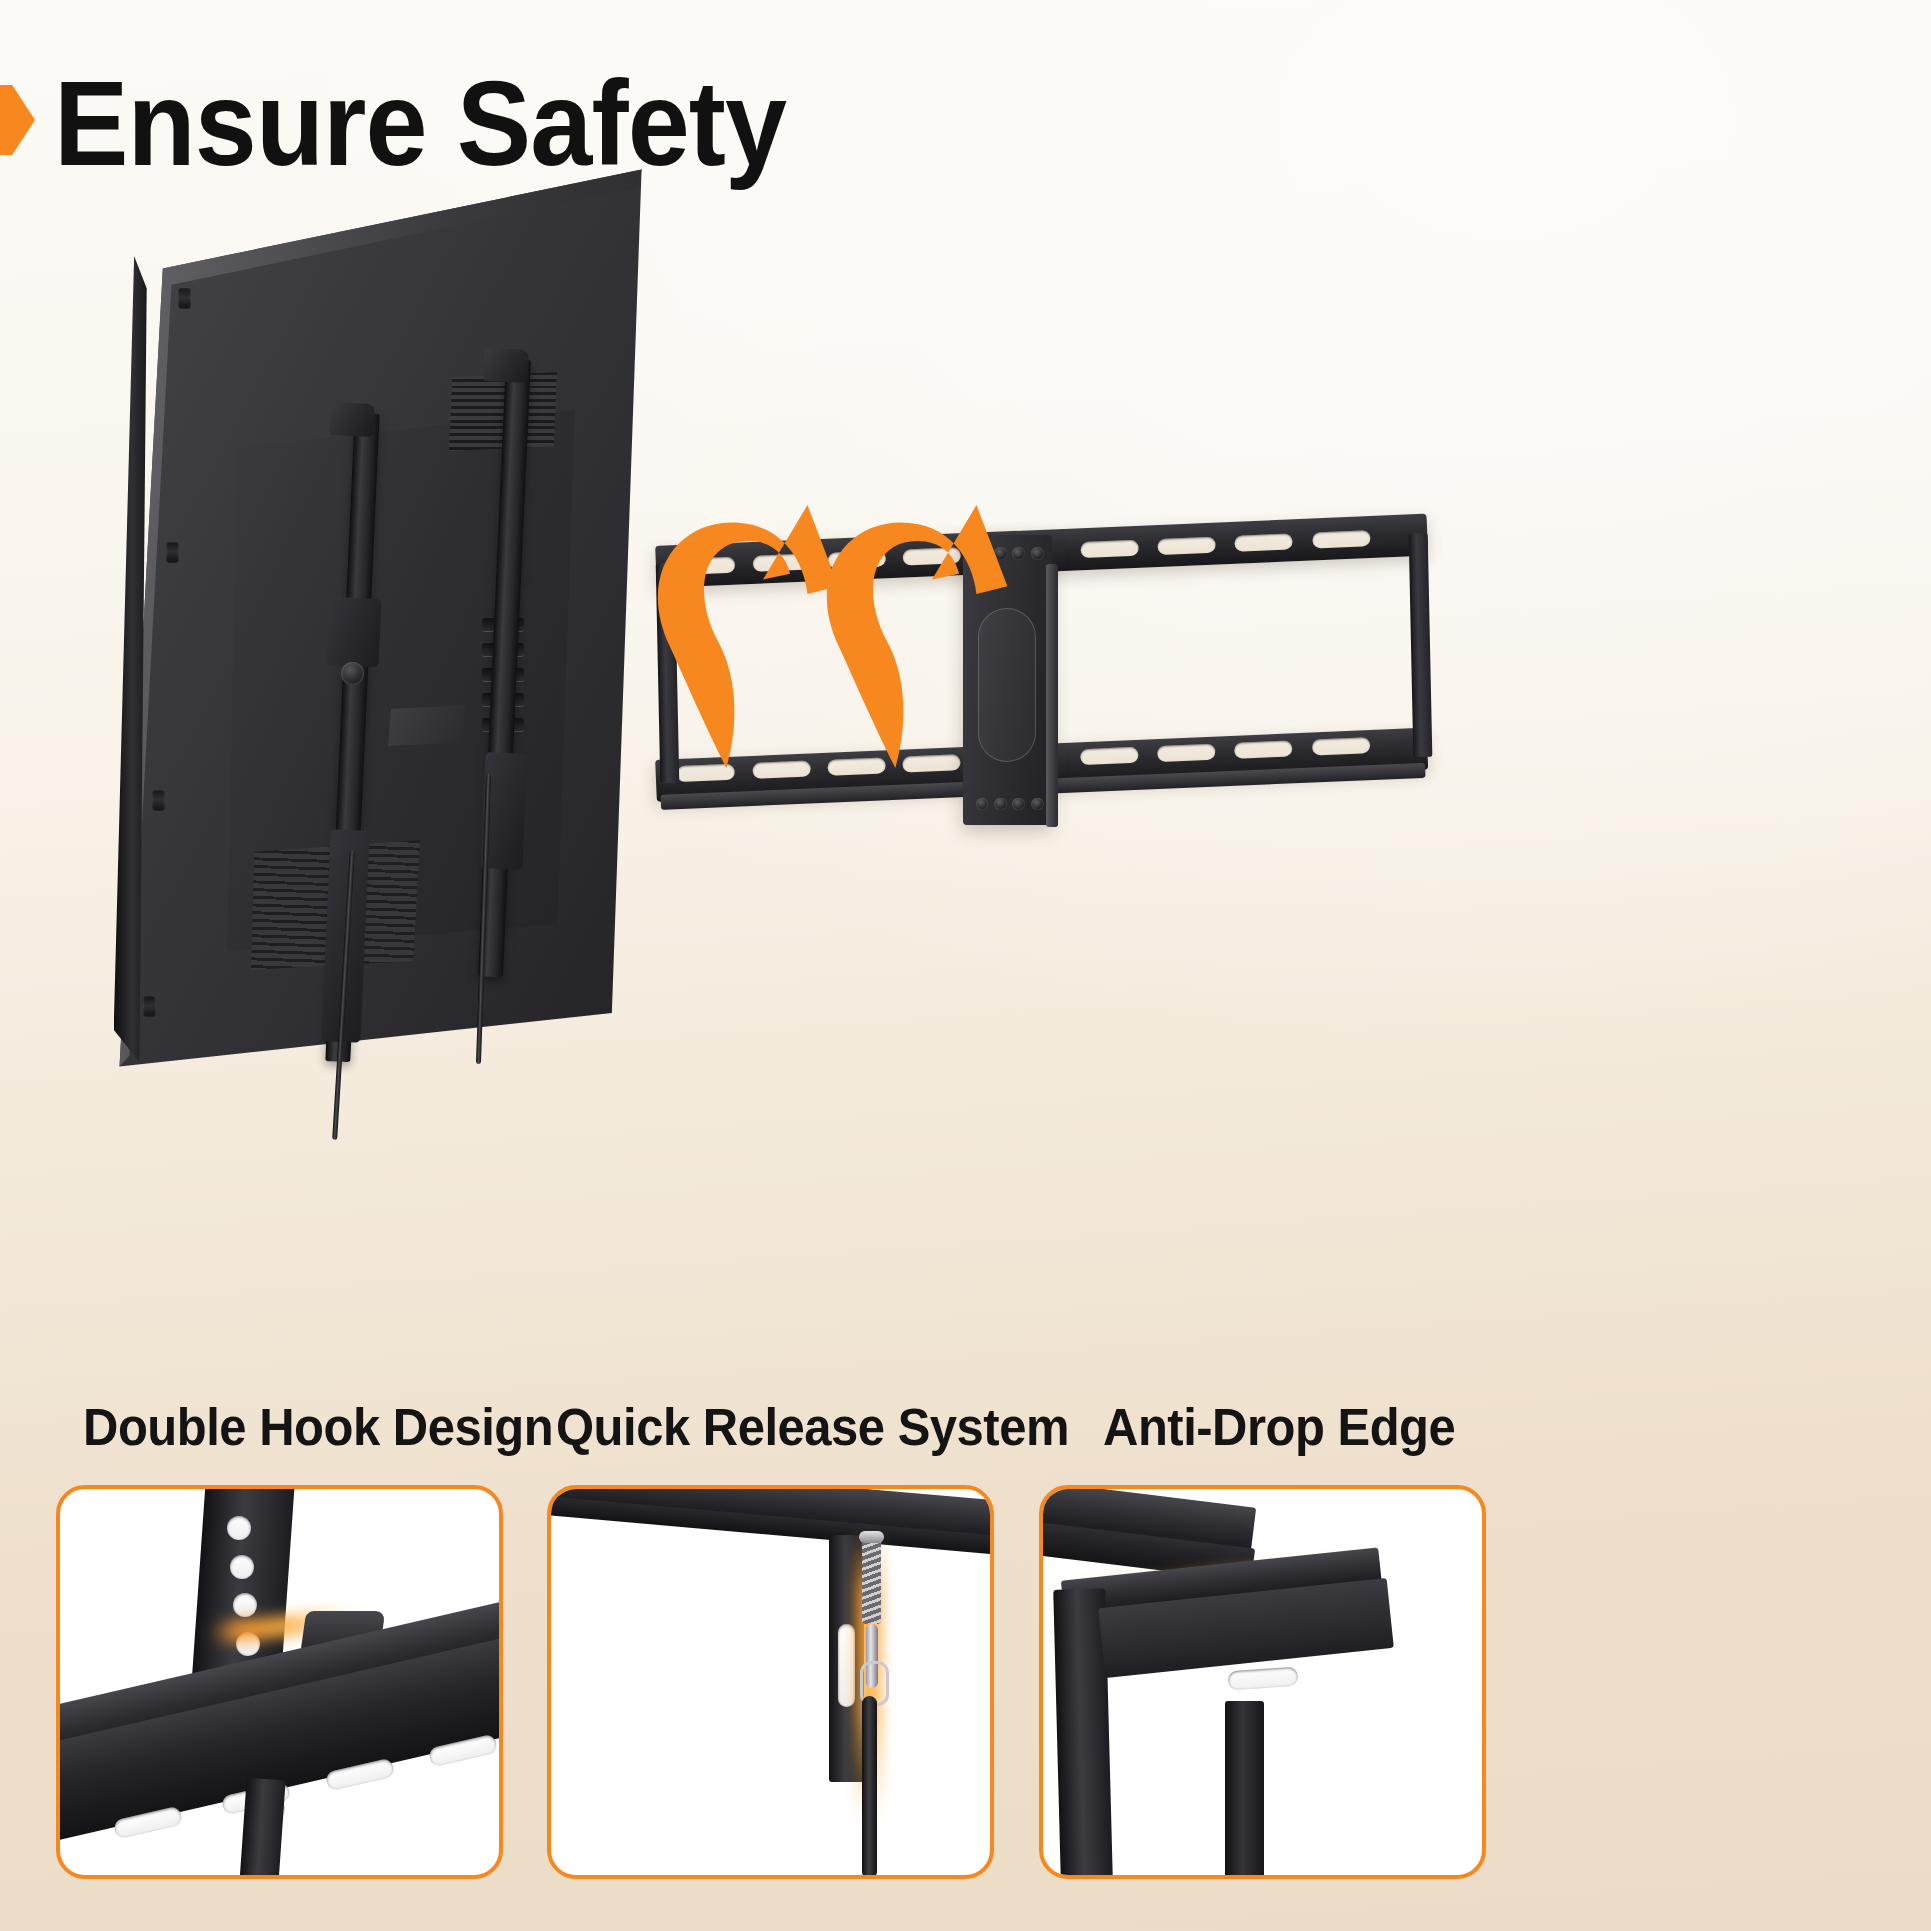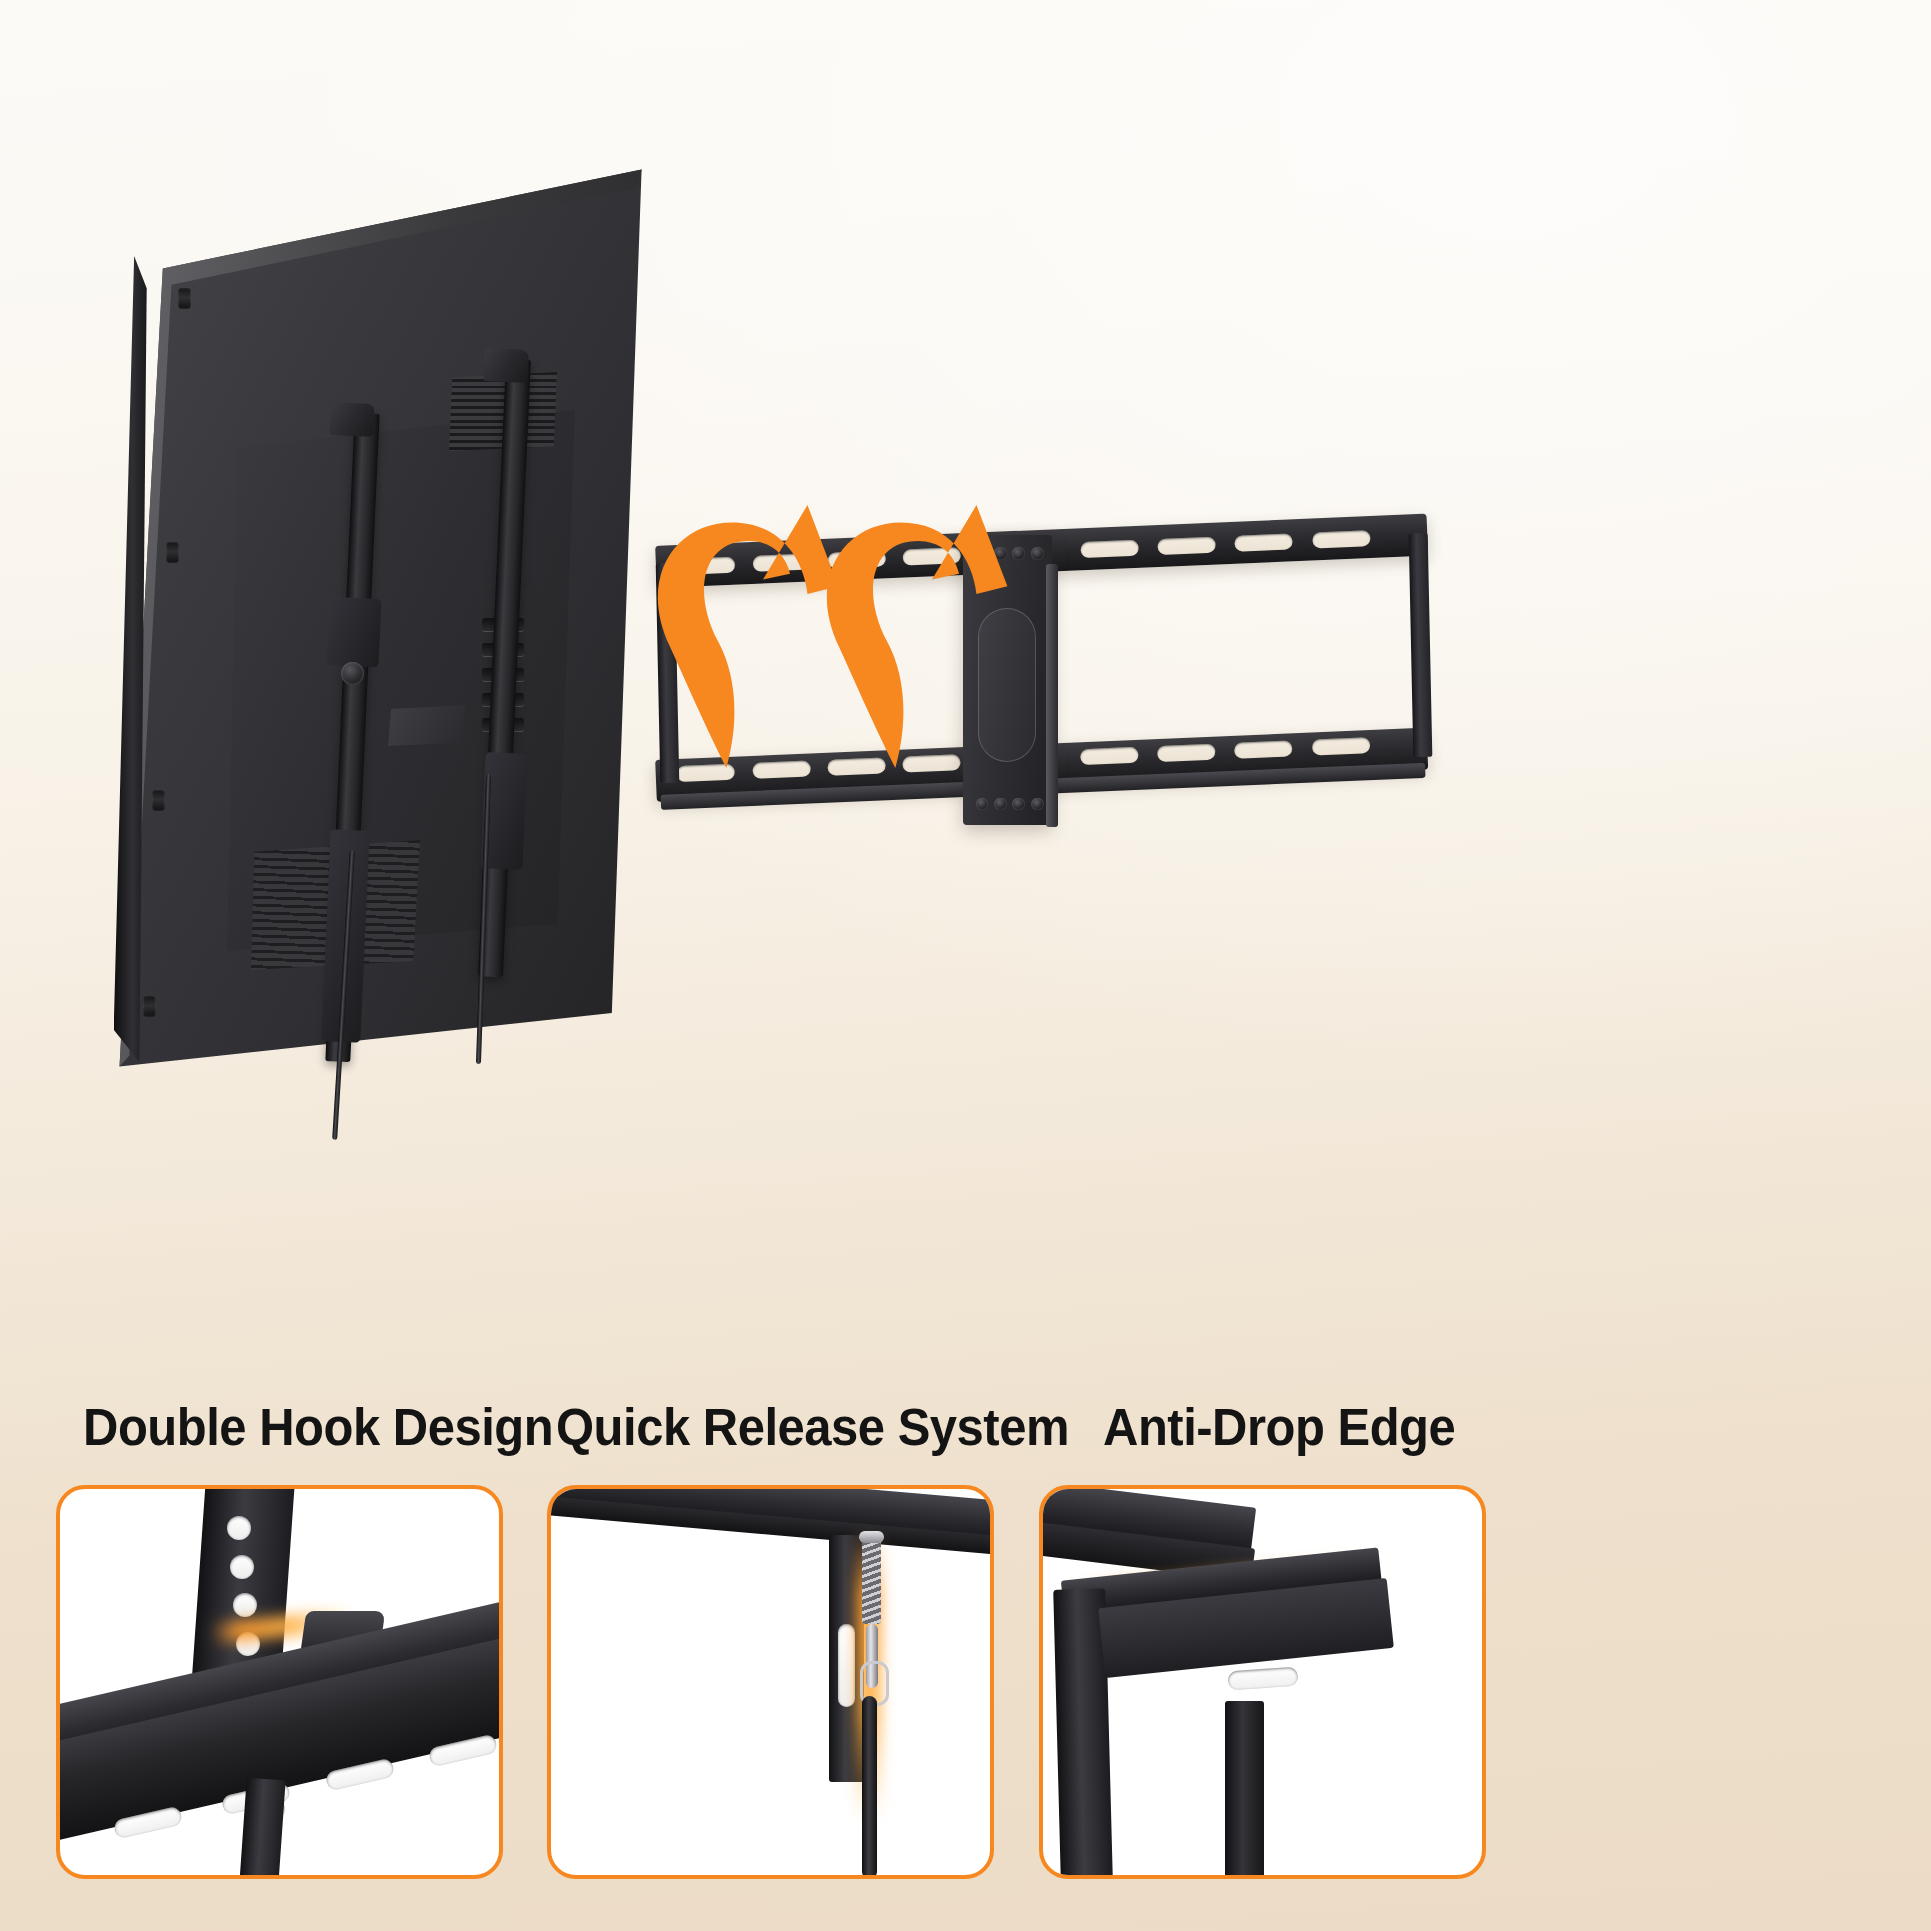--- a/index.html
+++ b/index.html
@@ -208,20 +208,24 @@
     position:absolute;border-radius:50%;
     background:linear-gradient(180deg,#ffffff,#ededed);
     box-shadow:inset 0 1px 2.9px rgba(0,0,0,.5);
   }
 </style>
 </head>
 <body>
 
 <div id="stage">
 
+  <div id="titlebar">
+    <div class="tri-marker"></div>
+    <div id="page-title">Ensure Safety</div>
+  </div>
 
   <div id="tv-group">
     <div id="tv-panel"></div>
     <div id="tv-edge"></div>
     <div id="tv-left-bevel"></div>
     <div id="tv-back-inset"></div>
 
     <div class="tv-screw" style="left:72px;top:124px;"></div>
     <div class="tv-screw" style="left:60px;top:378px;"></div>
     <div class="tv-screw" style="left:46px;top:626px;"></div>

